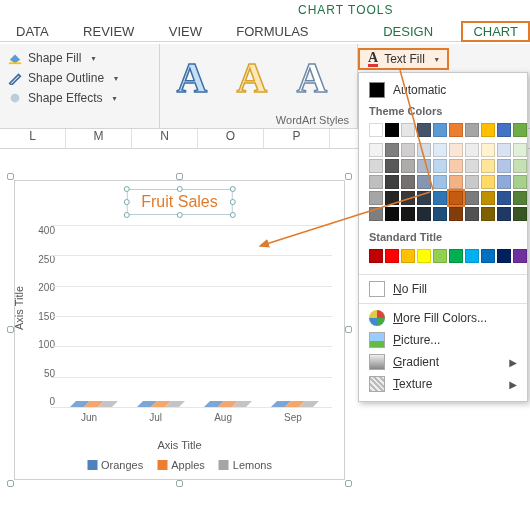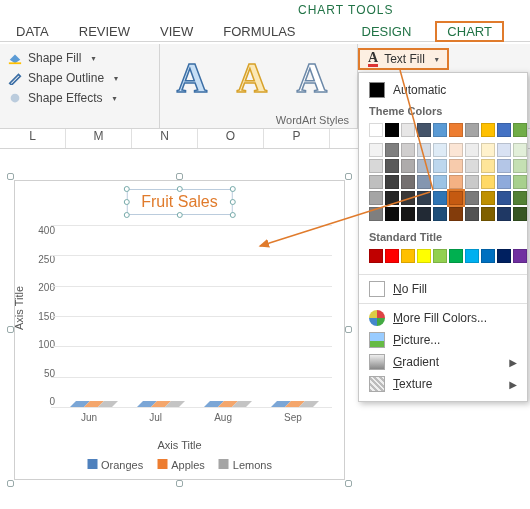--- a/index.html
+++ b/index.html
@@ -24,20 +24,21 @@
   }
   .tabs {
     position: absolute;
     top: 22px; left: 0;
     width: 530px; height: 20px;
     display: flex;
     align-items: center;
     gap: 18px;
     padding-left: 10px;
     border-bottom: 1px solid #d4d4d4;
+    justify-content: space-between;
   }
   .tab { color: #444; font-size: 13px; cursor: pointer; padding: 2px 6px; }
   .tab.ct { color: #217346; }
   .tab.format {
     border: 2px solid #e07b2c;
     padding: 1px 10px;
     color: #217346;
   }
   
   .ribbon {
@@ -197,21 +198,21 @@
     transform: skewY(-45deg); transform-origin: top left;
   }
   .c-blue .front{background:#4f81bd}.c-blue .top{background:#7ba6d6}.c-blue .side{background:#3a618f}
   .c-orange .front{background:#ed7d31}.c-orange .top{background:#f4a66c}.c-orange .side{background:#b85a1e}
   .c-gray .front{background:#a5a5a5}.c-gray .top{background:#c4c4c4}.c-gray .side{background:#7d7d7d}
   .xlabels { position:absolute; bottom:56px; left:40px; right:16px; display:flex; justify-content:space-around; font-size:10px; color:#666;}
   .legend {
     position:absolute; bottom:8px; left:50%; transform:translateX(-50%);
     display:flex; gap:14px; font-size:11px; color:#555;
   }
-  .legend span{display:flex;align-items:flex-start;gap:4px}
+  .legend span{display:flex;align-items:center;gap:4px}
   .lg-sw{width:10px;height:10px}
   
   svg.anno { position:absolute; left:0; top:0; width:530px; height:509px; pointer-events:none; z-index:60;}
 </style>
 </head>
 <body>
 
 <div class="chart-tools-label">CHART TOOLS</div>
 
 <div class="tabs">

